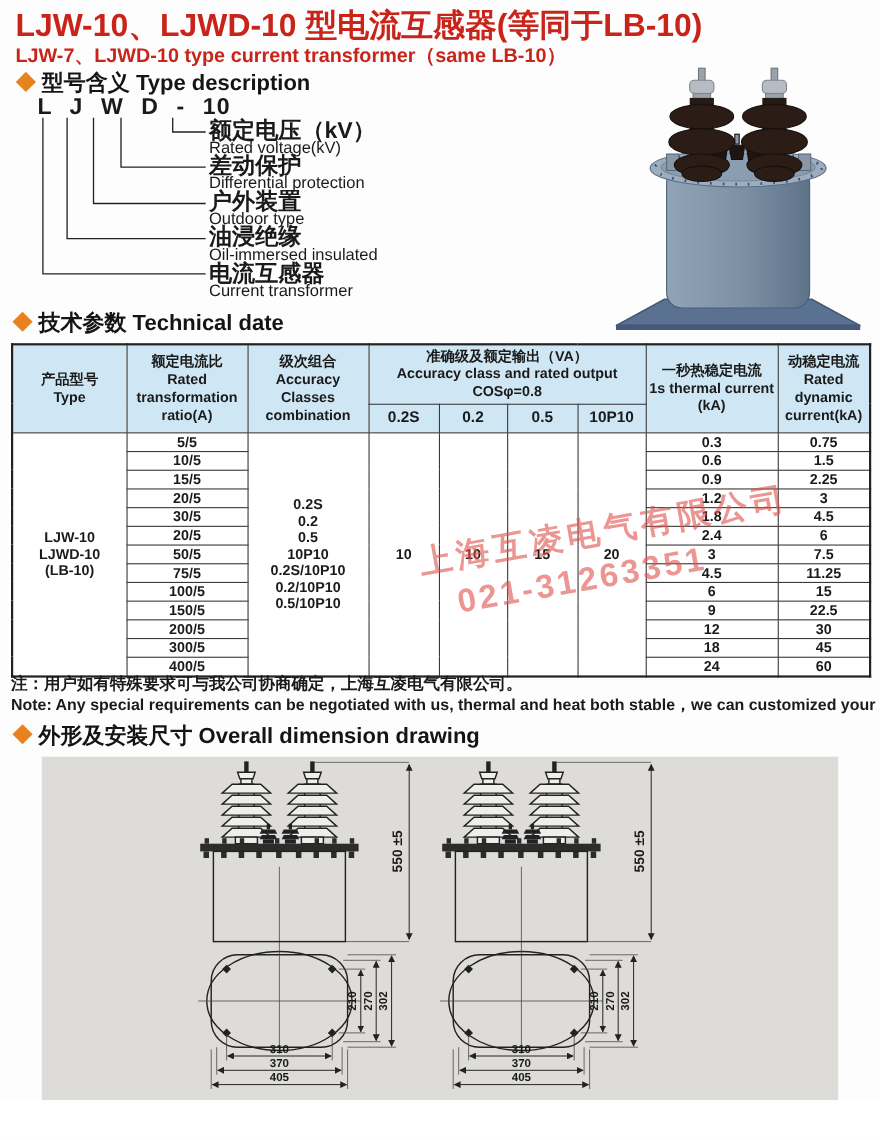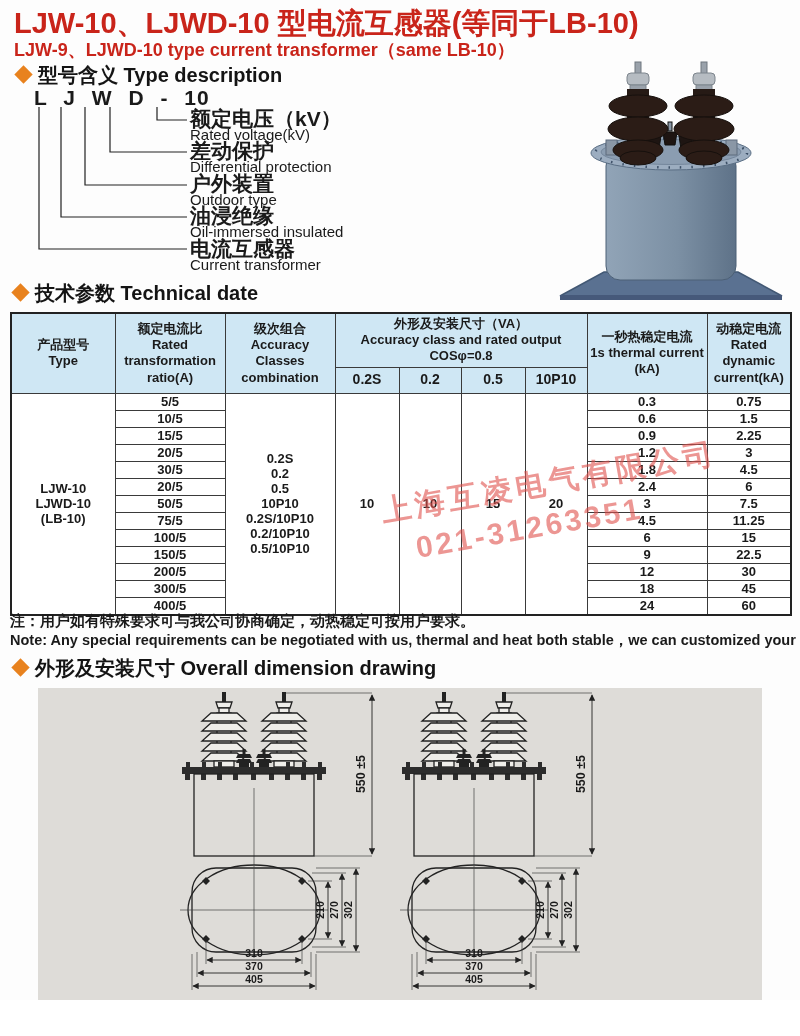--- a/index.html
+++ b/index.html
@@ -53,21 +53,21 @@
   .dimln{stroke:#222;stroke-width:0.9;}
   .ds{font:bold 10.5px "Liberation Sans",sans-serif;fill:#1a1a1a;text-anchor:middle;}
   .dt{font:bold 12.5px "Liberation Sans",sans-serif;fill:#1a1a1a;text-anchor:middle;}
 </style>
 </head>
 <body>
 
 <div id="page">
 
   <div class="abs title-cn">LJW-10、LJWD-10 型电流互感器(等同于LB-10)</div>
-  <div class="abs title-en">LJW-9、LJWD-10 type current transformer（same LB-10）</div>
+  <div class="abs title-en">LJW-7、LJWD-10 type current transformer（same LB-10）</div>
 
   <div class="abs sec" style="left:17px;top:62px;">
     <span class="diamond"></span><span>型号含义 Type description</span>
   </div>
 
   <div class="abs code">L J W D - 10</div>
 
   <svg class="abs" style="left:30px;top:100px;" width="170" height="160" viewBox="0 0 170 160">
     <g stroke="#222" stroke-width="1.2" fill="none">
       <path d="M127,7 V20 H157"></path>
@@ -181,21 +181,21 @@
         </th>
         <th rowspan="2">
           <div>额定电流比</div>
           <div>Rated transformation ratio(A)</div>
         </th>
         <th rowspan="2">
           <div>级次组合</div>
           <div>Accuracy Classes combination</div>
         </th>
         <th colspan="4">
-          <div>外形及安装尺寸（VA）</div>
+          <div>准确级及额定输出（VA）</div>
           <div>Accuracy class and rated output</div>
           <div>COSφ=0.8</div>
         </th>
         <th rowspan="2">
           <div>一秒热稳定电流</div>
           <div>1s thermal current</div>
           <div>(kA)</div>
         </th>
         <th rowspan="2">
           <div>动稳定电流</div>
@@ -291,21 +291,21 @@
           <td>60</td>
         </tr>
     </tbody>
   </table>
 
   <div class="abs wm">
     <div class="wm-1">上海互凌电气有限公司</div>
     <div class="wm-2">021-31263351</div>
   </div>
 
-  <div class="abs note-cn">注：用户如有特殊要求可与我公司协商确定，动热稳定可按用户要求。</div>
+  <div class="abs note-cn">注：用户如有特殊要求可与我公司协商确定，上海互凌电气有限公司。</div>
   <div class="abs note-en">Note: Any special requirements can be negotiated with us, thermal and heat both stable，we can customized your requirement.</div>
 
   <div class="abs sec" style="left:14px;top:655px;">
     <span class="diamond"></span><span>外形及安装尺寸 Overall dimension drawing</span>
   </div>
 
   <div class="abs panel"></div>
 
   <svg class="abs" style="left:166px;top:692px;" width="240" height="300" viewBox="0 0 240 300">
     <defs>

